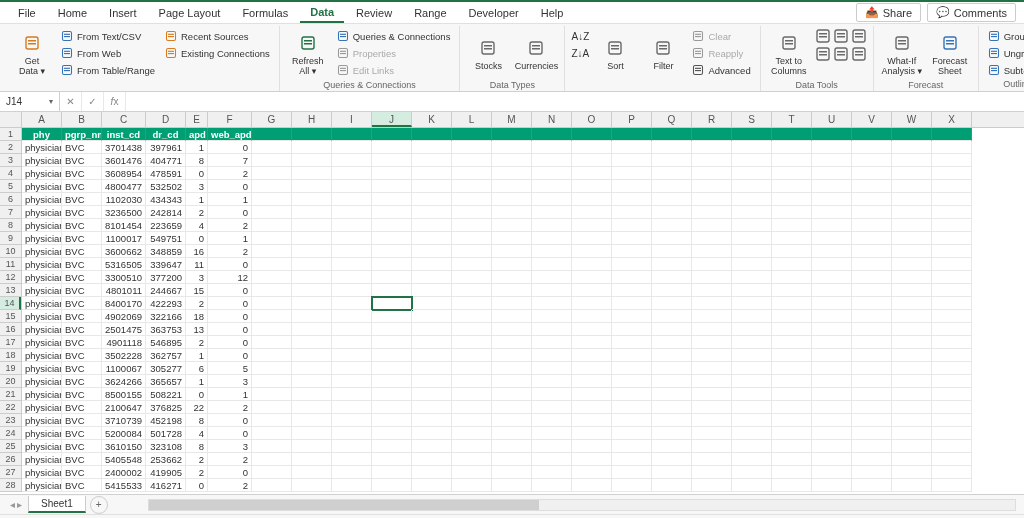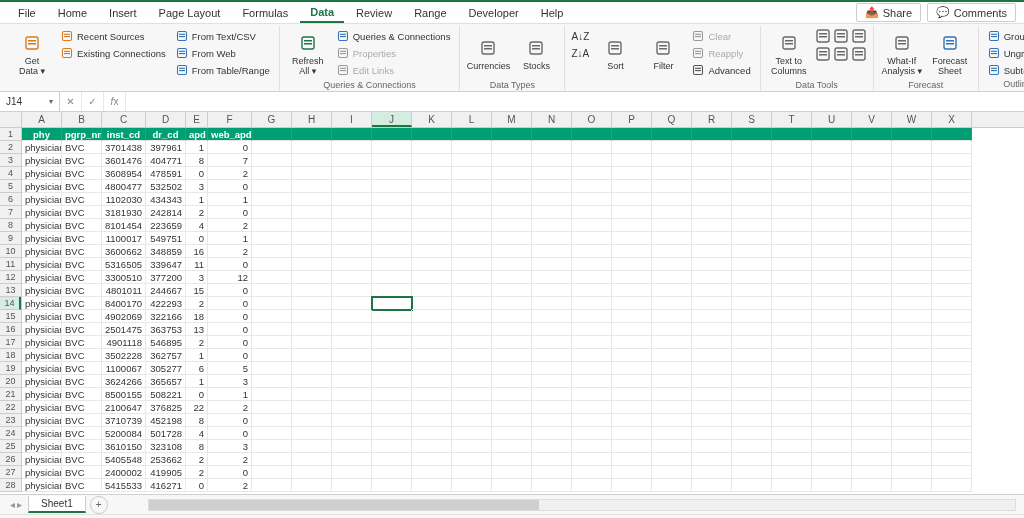--- a/index.html
+++ b/index.html
@@ -106,68 +106,68 @@
               <rect x="4" y="5" width="8" height="1.5" fill="#d67b1f"></rect>
               <rect x="4" y="8" width="8" height="1.5" fill="#d67b1f"></rect>
             </svg>
           </div>
           <div class="big-lbl">Get<br>Data ▾</div>
         </div>
         <div class="col-btns">
           <div class="sm-btn">
             <span class="sm-ic">
               <svg width="16" height="16" viewBox="0 0 16 16">
+                <rect x="2" y="2" width="12" height="12" rx="2" fill="none" stroke="#3573b9" stroke-width="1.4"></rect>
+                <rect x="4" y="5" width="8" height="1.5" fill="#3573b9"></rect>
+                <rect x="4" y="8" width="8" height="1.5" fill="#3573b9"></rect>
+              </svg>
+            </span>
+            <span>From Text/CSV</span>
+          </div>
+          <div class="sm-btn">
+            <span class="sm-ic">
+              <svg width="16" height="16" viewBox="0 0 16 16">
+                <rect x="2" y="2" width="12" height="12" rx="2" fill="none" stroke="#3573b9" stroke-width="1.4"></rect>
+                <rect x="4" y="5" width="8" height="1.5" fill="#3573b9"></rect>
+                <rect x="4" y="8" width="8" height="1.5" fill="#3573b9"></rect>
+              </svg>
+            </span>
+            <span>From Web</span>
+          </div>
+          <div class="sm-btn">
+            <span class="sm-ic">
+              <svg width="16" height="16" viewBox="0 0 16 16">
+                <rect x="2" y="2" width="12" height="12" rx="2" fill="none" stroke="#3573b9" stroke-width="1.4"></rect>
+                <rect x="4" y="5" width="8" height="1.5" fill="#3573b9"></rect>
+                <rect x="4" y="8" width="8" height="1.5" fill="#3573b9"></rect>
+              </svg>
+            </span>
+            <span>From Table/Range</span>
+          </div>
+        </div>
+        <div class="col-btns">
+          <div class="sm-btn">
+            <span class="sm-ic">
+              <svg width="16" height="16" viewBox="0 0 16 16">
                 <rect x="2" y="2" width="12" height="12" rx="2" fill="none" stroke="#d67b1f" stroke-width="1.4"></rect>
                 <rect x="4" y="5" width="8" height="1.5" fill="#d67b1f"></rect>
                 <rect x="4" y="8" width="8" height="1.5" fill="#d67b1f"></rect>
               </svg>
             </span>
             <span>Recent Sources</span>
           </div>
           <div class="sm-btn">
             <span class="sm-ic">
               <svg width="16" height="16" viewBox="0 0 16 16">
                 <rect x="2" y="2" width="12" height="12" rx="2" fill="none" stroke="#d67b1f" stroke-width="1.4"></rect>
                 <rect x="4" y="5" width="8" height="1.5" fill="#d67b1f"></rect>
                 <rect x="4" y="8" width="8" height="1.5" fill="#d67b1f"></rect>
               </svg>
             </span>
             <span>Existing Connections</span>
-          </div>
-        </div>
-        <div class="col-btns">
-          <div class="sm-btn">
-            <span class="sm-ic">
-              <svg width="16" height="16" viewBox="0 0 16 16">
-                <rect x="2" y="2" width="12" height="12" rx="2" fill="none" stroke="#3573b9" stroke-width="1.4"></rect>
-                <rect x="4" y="5" width="8" height="1.5" fill="#3573b9"></rect>
-                <rect x="4" y="8" width="8" height="1.5" fill="#3573b9"></rect>
-              </svg>
-            </span>
-            <span>From Text/CSV</span>
-          </div>
-          <div class="sm-btn">
-            <span class="sm-ic">
-              <svg width="16" height="16" viewBox="0 0 16 16">
-                <rect x="2" y="2" width="12" height="12" rx="2" fill="none" stroke="#3573b9" stroke-width="1.4"></rect>
-                <rect x="4" y="5" width="8" height="1.5" fill="#3573b9"></rect>
-                <rect x="4" y="8" width="8" height="1.5" fill="#3573b9"></rect>
-              </svg>
-            </span>
-            <span>From Web</span>
-          </div>
-          <div class="sm-btn">
-            <span class="sm-ic">
-              <svg width="16" height="16" viewBox="0 0 16 16">
-                <rect x="2" y="2" width="12" height="12" rx="2" fill="none" stroke="#3573b9" stroke-width="1.4"></rect>
-                <rect x="4" y="5" width="8" height="1.5" fill="#3573b9"></rect>
-                <rect x="4" y="8" width="8" height="1.5" fill="#3573b9"></rect>
-              </svg>
-            </span>
-            <span>From Table/Range</span>
           </div>
         </div>
       </div>
     </div>
     <div class="group">
       <div class="group-body">
         <div class="big-btn">
           <div class="big-ic">
             <svg width="16" height="16" viewBox="0 0 16 16">
               <rect x="2" y="2" width="12" height="12" rx="2" fill="none" stroke="#217346" stroke-width="1.4"></rect>
@@ -215,31 +215,31 @@
     <div class="group">
       <div class="group-body">
         <div class="big-btn">
           <div class="big-ic">
             <svg width="16" height="16" viewBox="0 0 16 16">
               <rect x="2" y="2" width="12" height="12" rx="2" fill="none" stroke="#6a6a6a" stroke-width="1.4"></rect>
               <rect x="4" y="5" width="8" height="1.5" fill="#6a6a6a"></rect>
               <rect x="4" y="8" width="8" height="1.5" fill="#6a6a6a"></rect>
             </svg>
           </div>
-          <div class="big-lbl">Currencies</div>
+          <div class="big-lbl">Stocks</div>
         </div>
         <div class="big-btn">
           <div class="big-ic">
             <svg width="16" height="16" viewBox="0 0 16 16">
               <rect x="2" y="2" width="12" height="12" rx="2" fill="none" stroke="#6a6a6a" stroke-width="1.4"></rect>
               <rect x="4" y="5" width="8" height="1.5" fill="#6a6a6a"></rect>
               <rect x="4" y="8" width="8" height="1.5" fill="#6a6a6a"></rect>
             </svg>
           </div>
-          <div class="big-lbl">Stocks</div>
+          <div class="big-lbl">Currencies</div>
         </div>
       </div>
       <div class="group-label">Data Types</div>
     </div>
     <div class="group">
       <div class="group-body">
         <div class="col-btns">
           <div class="sm-btn">
             <span class="sm-ic">A↓Z</span>
           </div>
@@ -648,21 +648,21 @@
         <div class="cell" style="width: 40px;"></div>
         <div class="cell" style="width: 40px;"></div>
         <div class="cell" style="width: 40px;"></div>
         <div class="cell" style="width: 40px;"></div>
         <div class="cell" style="width: 40px;"></div>
         <div class="cell" style="width: 40px;"></div>
       </div>
       <div class="row">
         <div class="cell" style="width: 40px;">physicians</div>
         <div class="cell" style="width: 40px;">BVC</div>
-        <div class="cell num" style="width: 44px;">3181930</div>
+        <div class="cell num" style="width: 44px;">3236500</div>
         <div class="cell num" style="width: 40px;">242814</div>
         <div class="cell num" style="width: 22px;">2</div>
         <div class="cell num" style="width: 44px;">0</div>
         <div class="cell" style="width: 40px;"></div>
         <div class="cell" style="width: 40px;"></div>
         <div class="cell" style="width: 40px;"></div>
         <div class="cell" style="width: 40px;"></div>
         <div class="cell" style="width: 40px;"></div>
         <div class="cell" style="width: 40px;"></div>
         <div class="cell" style="width: 40px;"></div>

